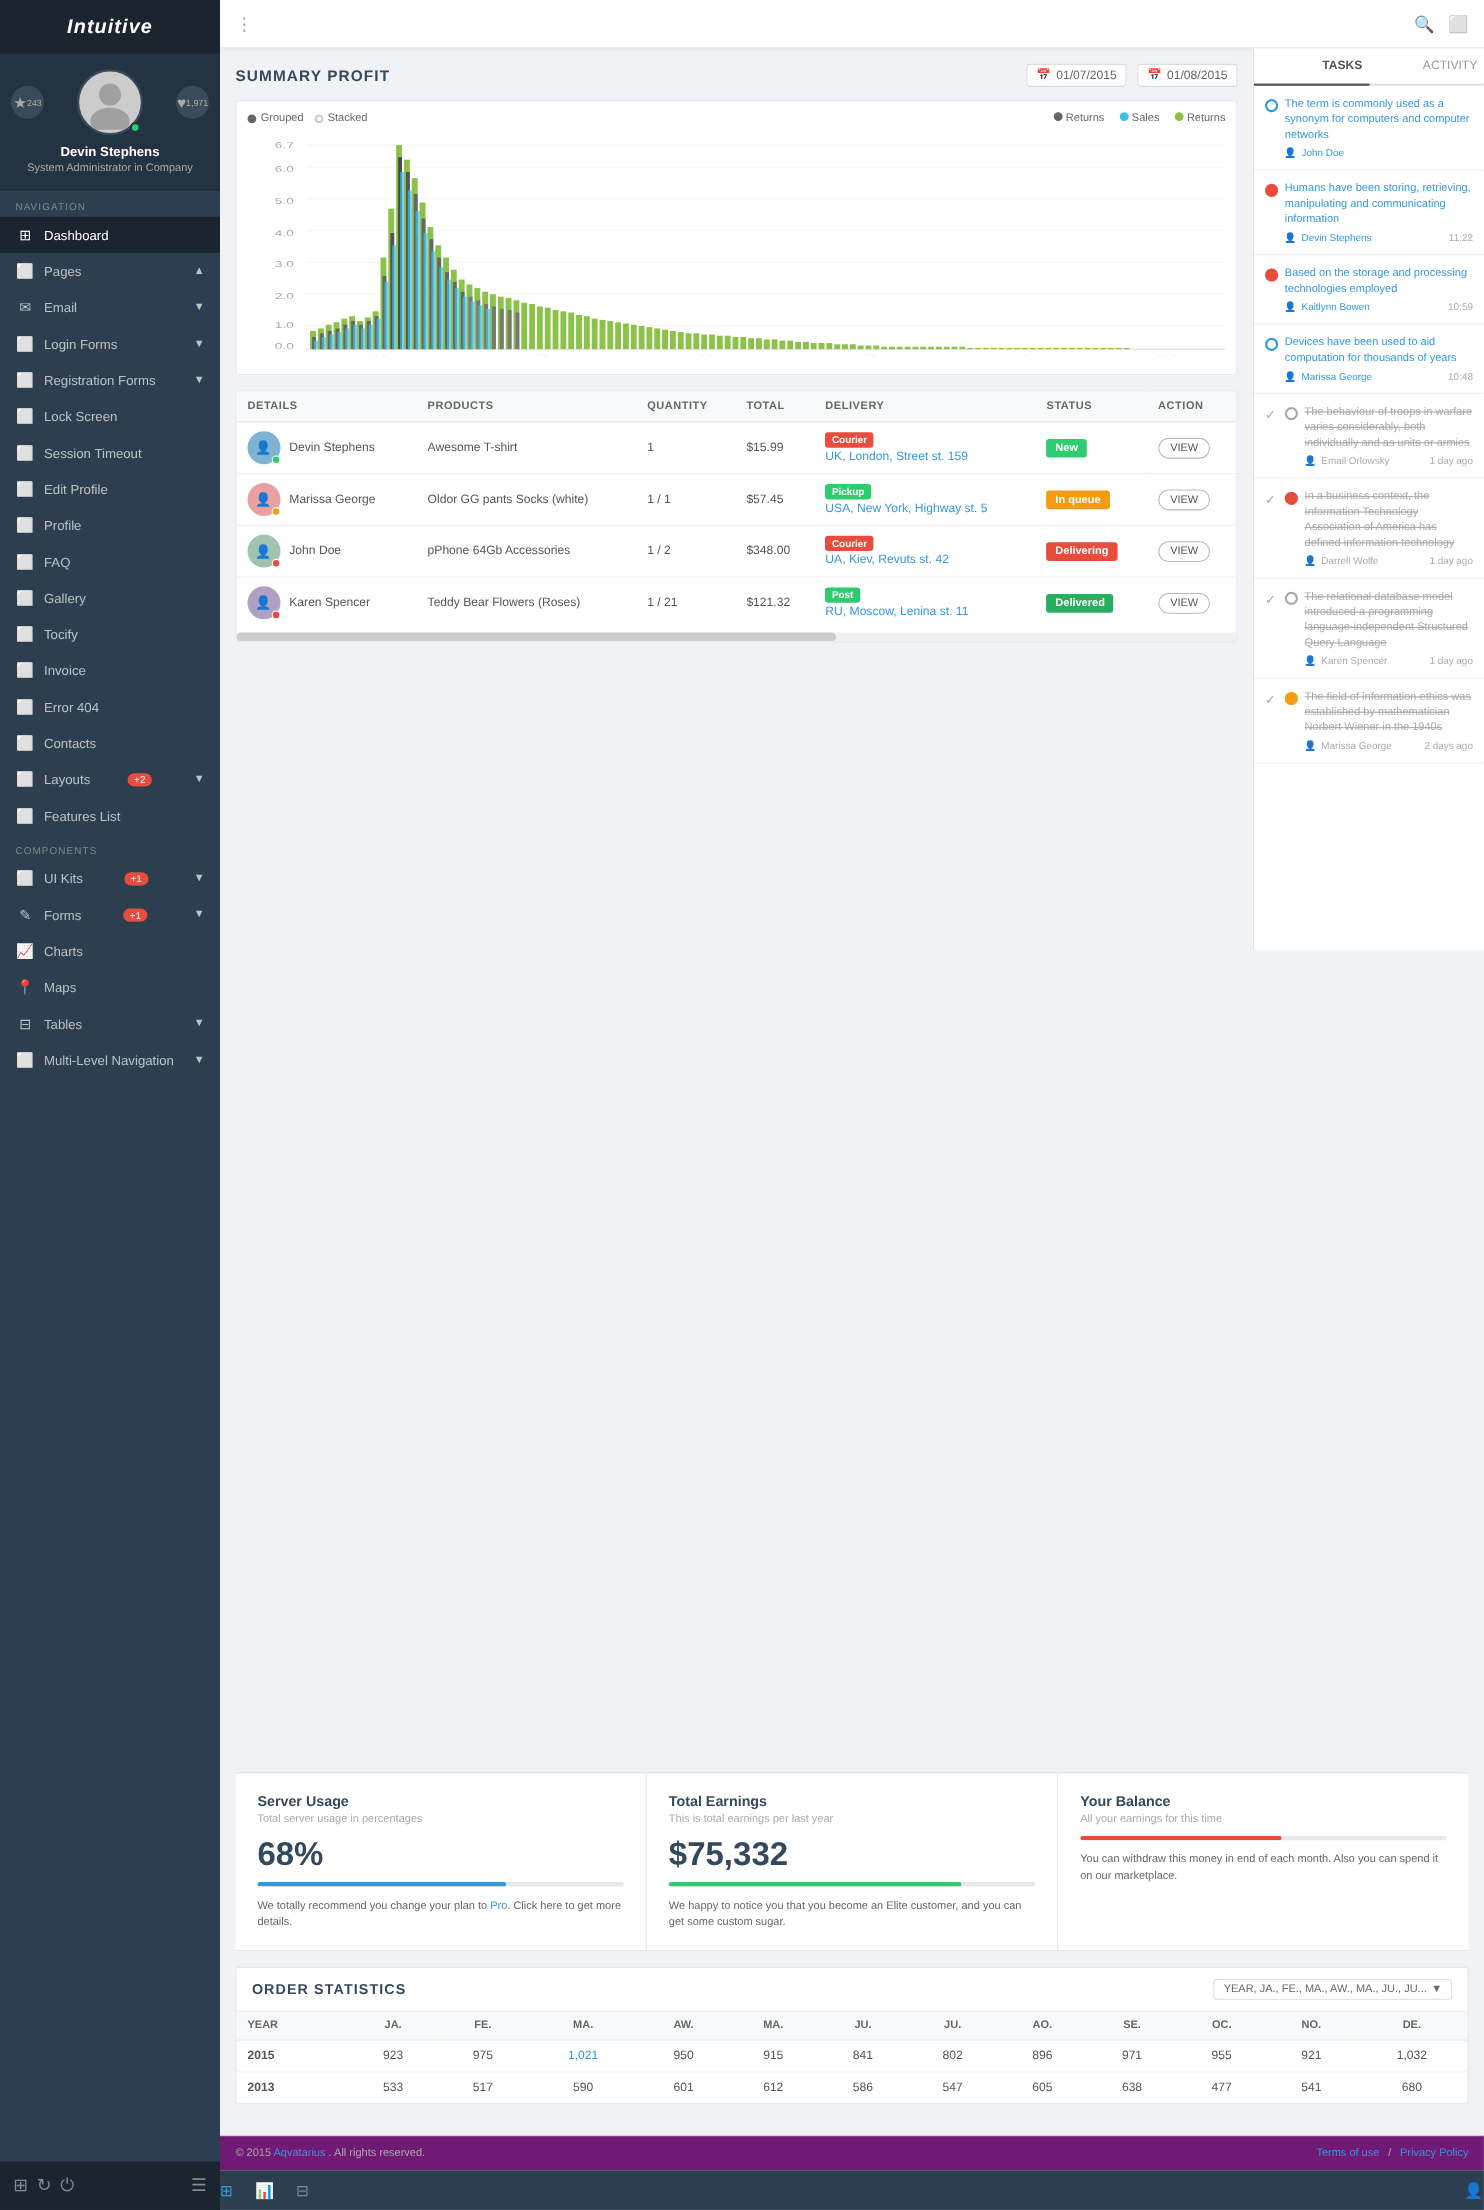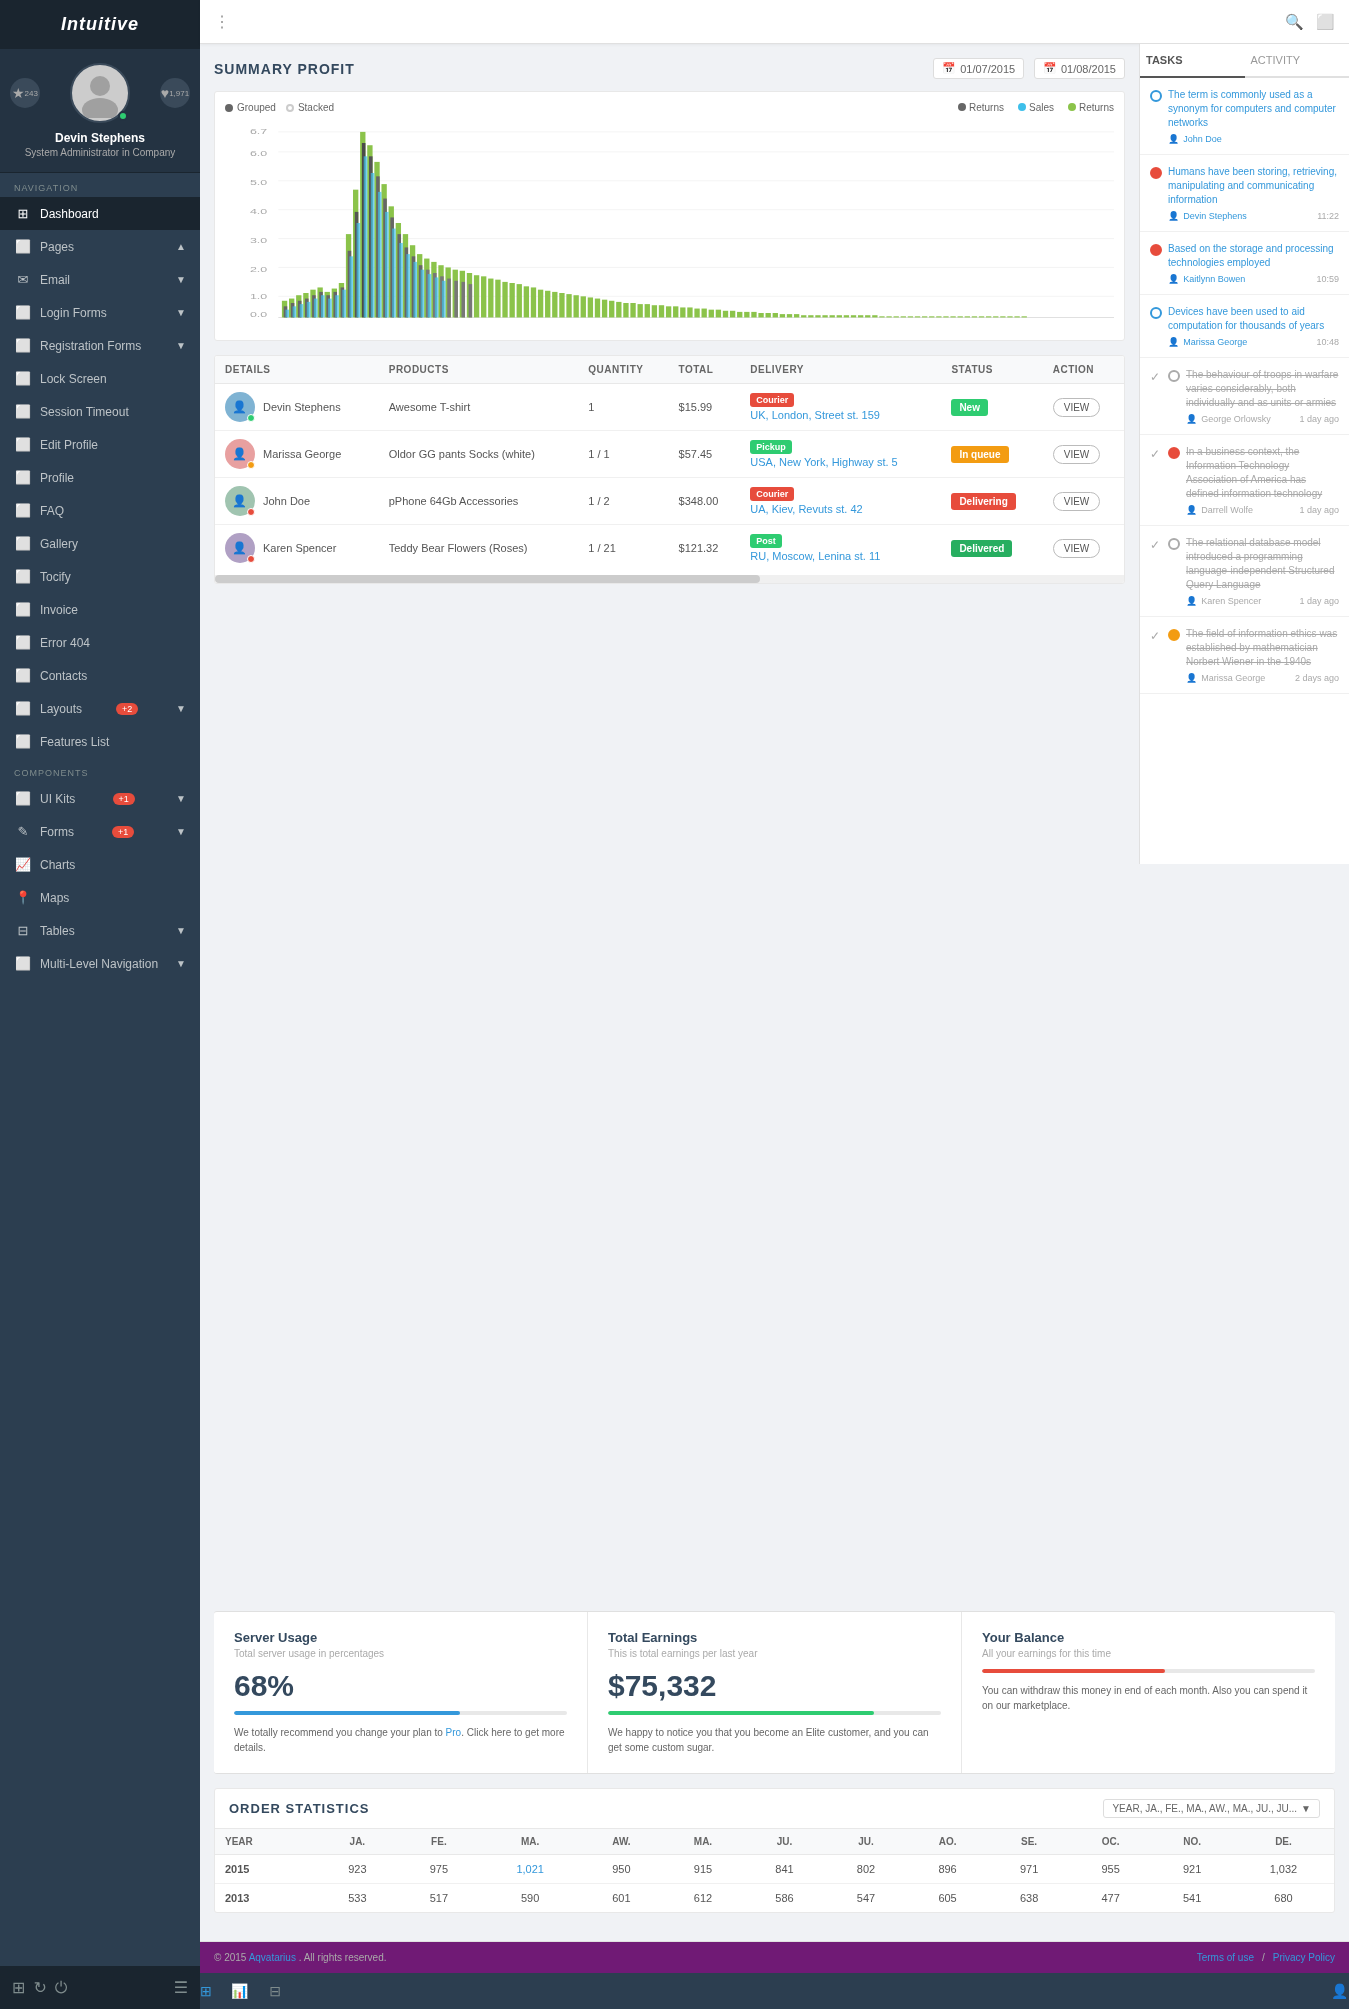--- a/index.html
+++ b/index.html
@@ -345,21 +345,21 @@
       flex-direction: column;
       max-height: 820px;
       overflow-y: auto;
     }
     .tasks-tabs {
       display: flex;
       border-bottom: 2px solid #e0e0e0;
     }
     .tasks-tab {
       flex: 1;
-      text-align: left;
+      text-align: right;
       padding: 10px 6px;
       font-size: 11px;
       color: #999;
       cursor: pointer;
       border-bottom: 2px solid transparent;
       margin-bottom: -2px;
     }
     .tasks-tab.active {
       color: #555;
       border-bottom: 2px solid #555;
@@ -1101,21 +1101,21 @@
         </div>
       </div>
 
       <div class="task-item">
         <span class="task-check">✓</span>
         <div class="task-radio gray" style="margin-top:2px;"></div>
         <div class="task-content">
           <div class="task-text strikethrough">The behaviour of troops in warfare varies considerably, both individually and as units or armies</div>
           <div class="task-meta">
             <span style="font-size:9px;color:#aaa;">👤</span>
-            <span class="task-user strikethrough">George Orlowsky</span>
+            <span class="task-user strikethrough">Email Orlowsky</span>
             <span class="task-time">1 day ago</span>
           </div>
         </div>
       </div>
 
       <div class="task-item">
         <span class="task-check">✓</span>
         <div class="task-radio" style="margin-top:2px; border-color:#e74c3c; background:#e74c3c;"></div>
         <div class="task-content">
           <div class="task-text strikethrough">In a business context, the Information Technology Association of America has defined information technology</div>

